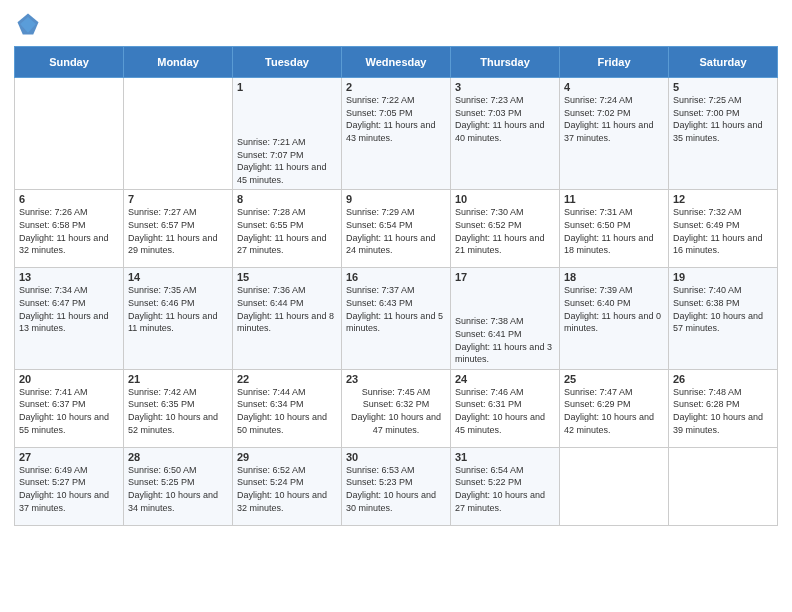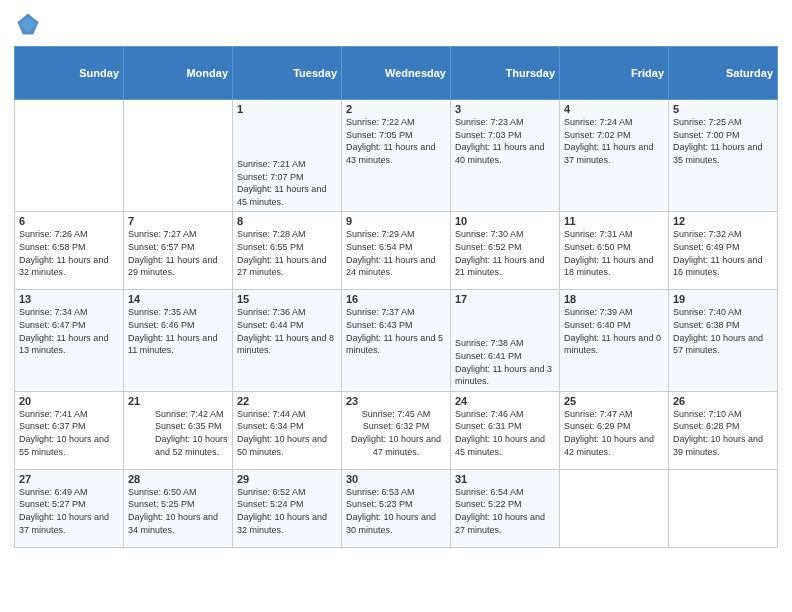--- a/index.html
+++ b/index.html
@@ -62,22 +62,22 @@
     table {
       width: 100%;
       border-collapse: collapse;
       table-layout: fixed;
     }
     thead tr th {
       background: #3a7bbf;
       color: #fff;
       font-size: 11px;
       font-weight: bold;
-      padding: 20px 4px;
-      text-align: right;
+      padding: 9px 4px;
+      text-align: center;
       border: 1px solid #5a9bd4;
     }
     tbody tr td {
       border: 1px solid #ccc;
       vertical-align: top;
       padding: 3px 4px;
       font-size: 9px;
       color: #333;
       height: 78px;
       background: #fff;
@@ -261,21 +261,21 @@
         </tr>
         <tr>
           <td>
             <span class="day-number">20</span>
             <div class="day-info" style="white-space: pre-line;">Sunrise: 7:41 AM
 Sunset: 6:37 PM
 Daylight: 10 hours and 55 minutes.</div>
           </td>
           <td>
             <span class="day-number">21</span>
-            <div class="day-info" style="white-space: pre-line; margin-left: 27px;">Sunrise: 7:42 AM
+            <div class="day-info" style="white-space: pre-line;">Sunrise: 7:42 AM
 Sunset: 6:35 PM
 Daylight: 10 hours and 52 minutes.</div>
           </td>
           <td>
             <span class="day-number">22</span>
             <div class="day-info" style="white-space: pre-line;">Sunrise: 7:44 AM
 Sunset: 6:34 PM
 Daylight: 10 hours and 50 minutes.</div>
           </td>
           <td>
@@ -291,21 +291,21 @@
 Daylight: 10 hours and 45 minutes.</div>
           </td>
           <td>
             <span class="day-number">25</span>
             <div class="day-info" style="white-space: pre-line;">Sunrise: 7:47 AM
 Sunset: 6:29 PM
 Daylight: 10 hours and 42 minutes.</div>
           </td>
           <td>
             <span class="day-number">26</span>
-            <div class="day-info" style="white-space: pre-line;">Sunrise: 7:10 AM
+            <div class="day-info" style="white-space: pre-line;">Sunrise: 7:48 AM
 Sunset: 6:28 PM
 Daylight: 10 hours and 39 minutes.</div>
           </td>
         </tr>
         <tr>
           <td>
             <span class="day-number">27</span>
             <div class="day-info" style="white-space: pre-line;">Sunrise: 6:49 AM
 Sunset: 5:27 PM
 Daylight: 10 hours and 37 minutes.</div>

